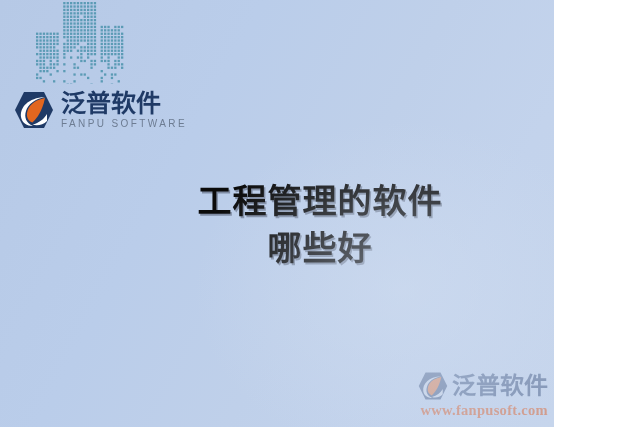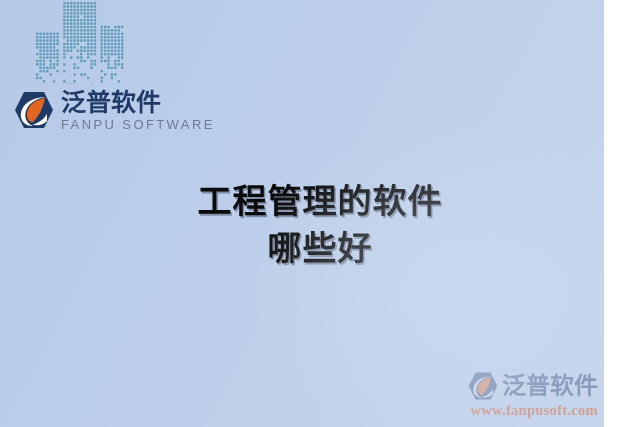--- a/index.html
+++ b/index.html
@@ -9,21 +9,21 @@
   }
   body {
     width: 640px;
     height: 427px;
     overflow: hidden;
     font-family: "Liberation Sans", "DejaVu Sans", sans-serif;
   }
 
   #canvas {
     position: relative;
-    width: 604px;
+    width: 554px;
     height: 427px;
     overflow: hidden;
     background: linear-gradient(118deg, #b6c9e6 0%, #bacdea 34%, #bfd0ea 58%, #c3d3ec 78%, #c6d5ec 100%);
   }
 
   
   #canvas::after {
     content: "";
     position: absolute;
     right: -60px;
@@ -67,21 +67,21 @@
   .brand-cn {
     font-size: 25px;
     font-weight: 700;
     color: #1f3a66;
     line-height: 1.02;
     letter-spacing: 0px;
     white-space: nowrap;
   }
   .brand-en {
     margin-top: 2px;
-    font-size: 13px;
+    font-size: 10px;
     color: #6d7c92;
     letter-spacing: 2.4px;
     line-height: 1;
     white-space: nowrap;
   }
 
   
   .headline {
     position: absolute;
     left: 0;

